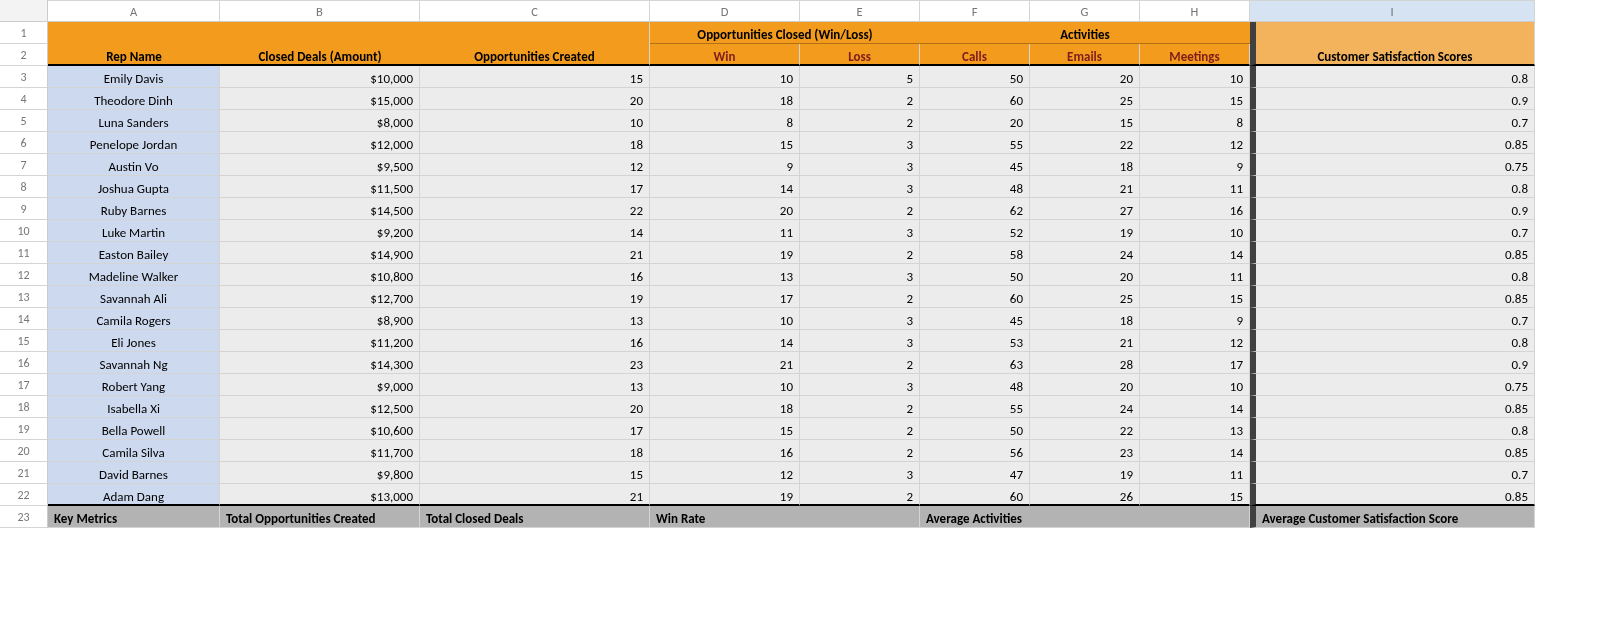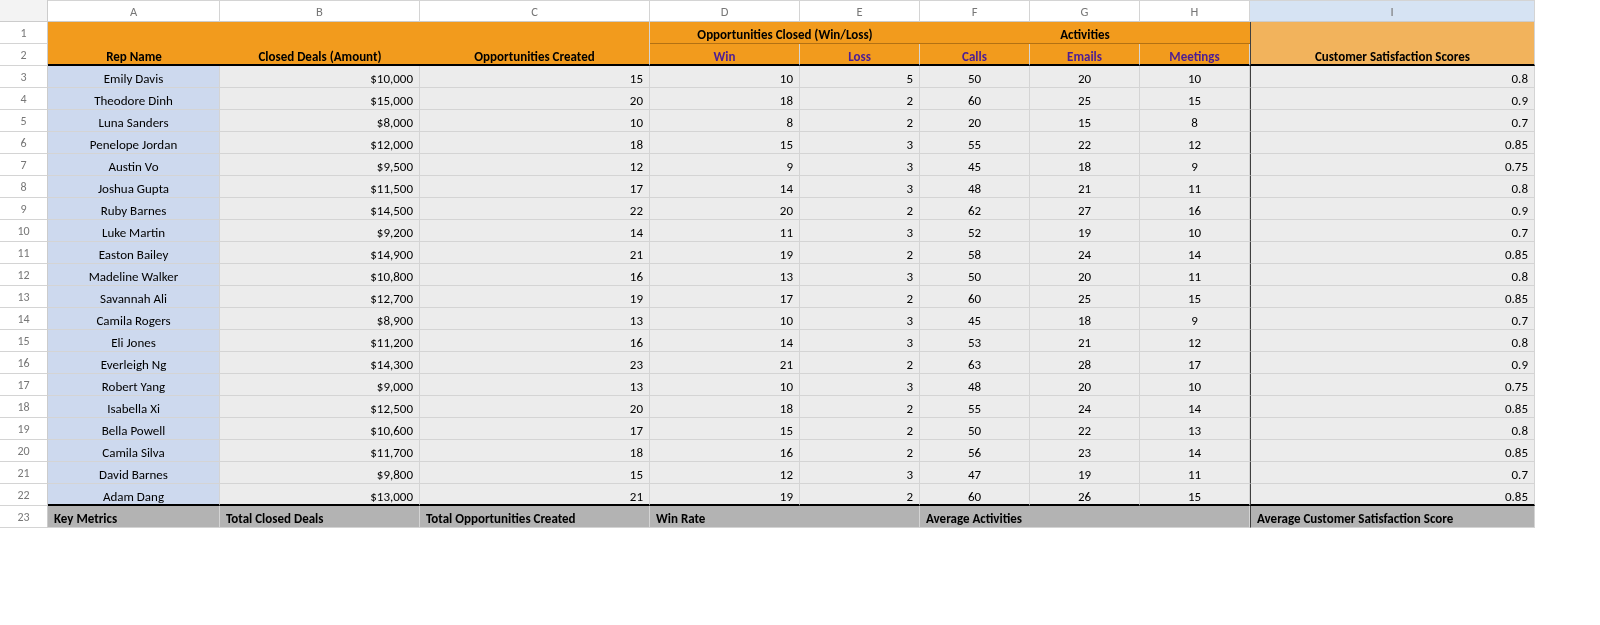--- a/index.html
+++ b/index.html
@@ -4,28 +4,28 @@
 <style>
 html,body{margin:0;padding:0;font-family:Calibri,Arial,sans-serif;font-size:13px;color:#000;background:#fff}
 .sheet{display:grid;width:1600px}
 .cell{border-right:1px solid #d4d4d4;border-bottom:1px solid #d4d4d4;padding:2px 6px;height:22px;line-height:22px;box-sizing:border-box;overflow:hidden;white-space:nowrap}
 .ch{background:#fff;color:#777;text-align:center;border-top:1px solid #d4d4d4;border-bottom:1px solid #ccc;font-size:12.5px;border-right:1px solid #d4d4d4;height:22px;line-height:22px;box-sizing:border-box}
 .ch.sel{background:#d6e3f3}
 .rh{background:#fff;color:#777;text-align:center;border-right:1px solid #ccc;border-bottom:1px solid #d4d4d4;font-size:12px;height:22px;line-height:22px;box-sizing:border-box}
 .corner{background:#f3f3f3;border-right:1px solid #ccc;border-bottom:1px solid #ccc}
 .hd{background:#f29b1d;color:#000;font-weight:700;text-align:center;border-bottom:1px solid #b37113}
 .hd.sel{background:#f2b35c}
-.sub{background:#f29b1d;color:#4c1d95;font-weight:700;text-align:center}
+.sub{background:#f29b1d;color:#7f1d1d;font-weight:700;text-align:center}
 .thickb{border-bottom:2px solid #000}
 .name{background:#cdd9ee;text-align:center}
 .d{background:#ececec;text-align:right}
-.dL{background:#ececec;text-align:center}
+.dL{background:#ececec;text-align:right}
 .km{background:#b3b3b3;font-weight:700;text-align:left}
 .kmR{background:#b3b3b3;font-weight:700;}
-.sepI{border-left:1px solid #404040}
+.sepI{border-left:6px solid #404040}
 .nobr{border-right:none}
 </style>
 </head>
 <body>
 
 <div id="sheet" class="sheet" style="grid-template-columns: 48px 172px 200px 230px 150px 120px 110px 110px 110px 285px;">
     <div class="corner"></div>
     <div class="ch">A</div>
     <div class="ch">B</div>
     <div class="ch">C</div>
@@ -176,21 +176,21 @@
     <div class="cell name">Eli Jones</div>
     <div class="cell d">$11,200</div>
     <div class="cell d">16</div>
     <div class="cell d">14</div>
     <div class="cell d">3</div>
     <div class="cell dL">53</div>
     <div class="cell dL">21</div>
     <div class="cell dL">12</div>
     <div class="cell d sepI">0.8</div>
     <div class="rh">16</div>
-    <div class="cell name">Everleigh Ng</div>
+    <div class="cell name">Savannah Ng</div>
     <div class="cell d">$14,300</div>
     <div class="cell d">23</div>
     <div class="cell d">21</div>
     <div class="cell d">2</div>
     <div class="cell dL">63</div>
     <div class="cell dL">28</div>
     <div class="cell dL">17</div>
     <div class="cell d sepI">0.9</div>
     <div class="rh">17</div>
     <div class="cell name">Robert Yang</div>
@@ -247,21 +247,21 @@
     <div class="cell d thickb">$13,000</div>
     <div class="cell d thickb">21</div>
     <div class="cell d thickb">19</div>
     <div class="cell d thickb">2</div>
     <div class="cell dL thickb">60</div>
     <div class="cell dL thickb">26</div>
     <div class="cell dL thickb">15</div>
     <div class="cell d sepI thickb">0.85</div>
     <div class="rh">23</div>
     <div class="cell km">Key Metrics</div>
+    <div class="cell km">Total Opportunities Created</div>
     <div class="cell km">Total Closed Deals</div>
-    <div class="cell km">Total Opportunities Created</div>
     <div class="cell km nobr">Win Rate</div>
     <div class="cell km"></div>
     <div class="cell km nobr">Average Activities</div>
     <div class="cell km nobr"></div>
     <div class="cell km"></div>
     <div class="cell kmR sepI">Average Customer Satisfaction Score</div>
   </div>
 
 </body></html>

